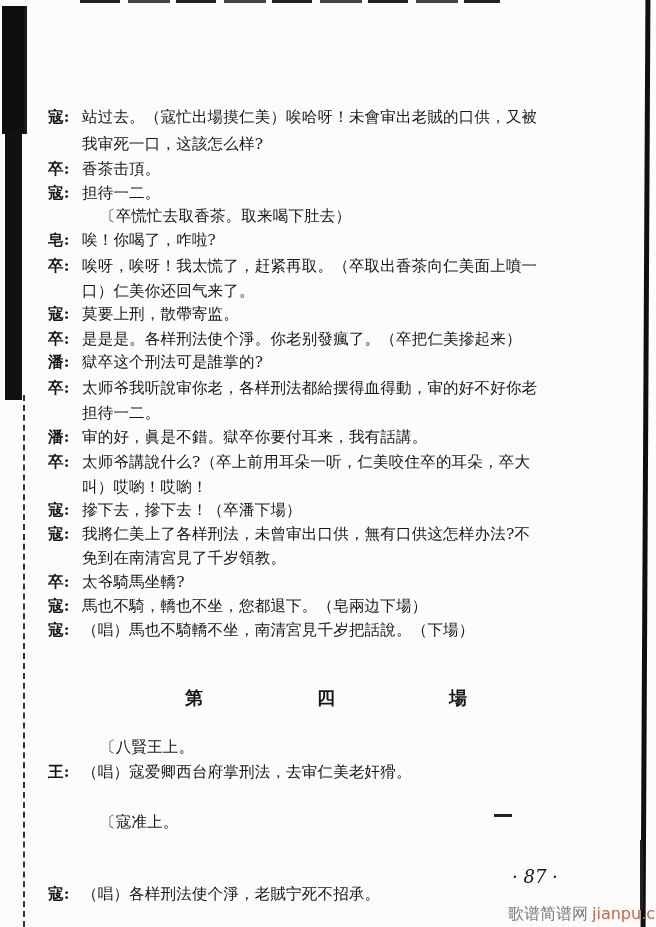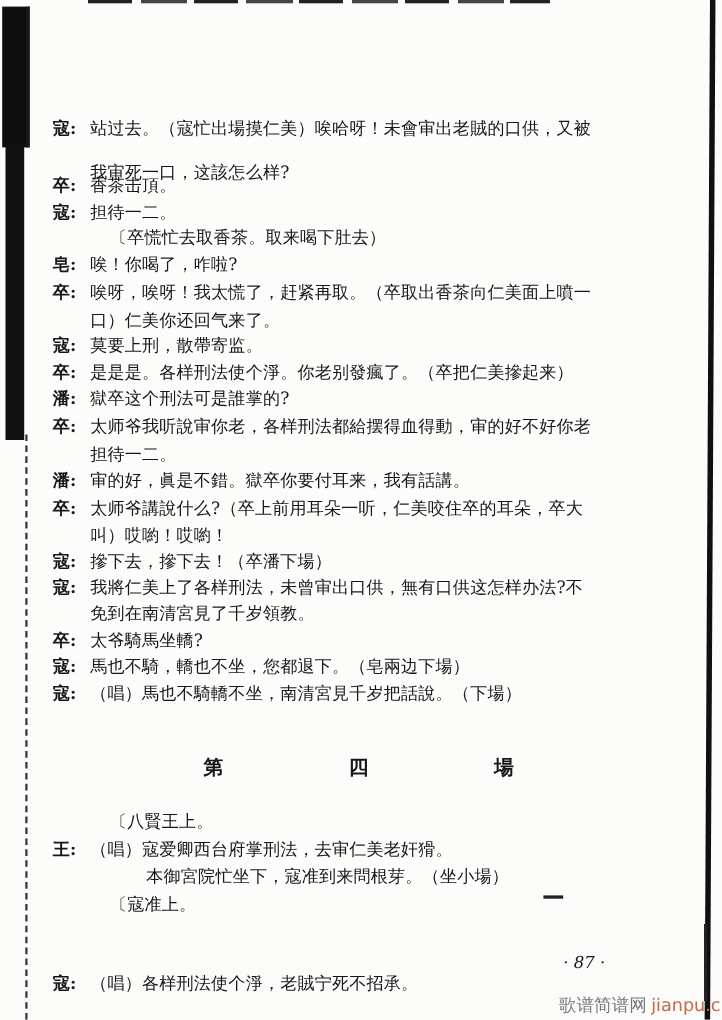--- a/index.html
+++ b/index.html
@@ -83,21 +83,21 @@
     left: 0; width: 640px;
     text-align: center;
     font-size: 18px;
     font-weight: bold;
     letter-spacing: 48px;
     padding-left: 30px;
   }
   .page-num {
     position: absolute;
     left: 512px; top: 866px;
-    font-size: 15px;
+    font-size: 18px;
     font-style: italic;
     font-family: "DejaVu Serif", serif;
   }
   .watermark {
     position: absolute;
     left: 508px; top: 904px;
     font-size: 16px;
     color: #7a7a7a;
     font-family: "DejaVu Sans", sans-serif;
     white-space: nowrap;
@@ -121,21 +121,21 @@
   <div class="edge-top"></div>
   <div class="edge-left-thick"></div>
   <div class="edge-left-thick-2"></div>
   <div class="edge-left-thin"></div>
   <div class="edge-right"></div>
   <div class="edge-right-lower"></div>
 
   <div class="line first" style="top:107px">
     <span class="speaker">寇:</span><span>站过去。（寇忙出場摸仁美）唉哈呀！未會审出老賊的口供，又被</span>
   </div>
-  <div class="line cont" style="top:147px">
+  <div class="line cont" style="top:134px">
     <span>我审死一口，这該怎么样?</span>
   </div>
   <div class="line first" style="top:159px">
     <span class="speaker">卒:</span><span>香茶击頂。</span>
   </div>
   <div class="line first" style="top:183px">
     <span class="speaker">寇:</span><span>担待一二。</span>
   </div>
   <div class="line stage1" style="top:206px">
     <span>〔卒慌忙去取香茶。取来喝下肚去）</span>
@@ -192,23 +192,20 @@
     <span class="speaker">寇:</span><span>馬也不騎，轎也不坐，您都退下。（皂兩边下場）</span>
   </div>
 
   <div class="heading">第　四　場</div>
 
   <div class="line stage1" style="top:737px">
     <span>〔八賢王上。</span>
   </div>
   <div class="line first" style="top:762px">
     <span class="speaker">王:</span><span>（唱）寇爱卿西台府掌刑法，去审仁美老奸猾。</span>
-  </div>
-  <div class="line verse2" style="top:787px">
-    <span>本御宮院忙坐下，寇准到来問根芽。（坐小場）</span>
   </div>
   <div class="mark"></div>
   <div class="line stage1" style="top:812px">
     <span>〔寇准上。</span>
   </div>
   <div class="line first" style="top:884px">
     <span class="speaker">寇:</span><span>（唱）各样刑法使个淨，老賊宁死不招承。</span>
   </div>
 
   <div class="page-num">· 87 ·</div>

